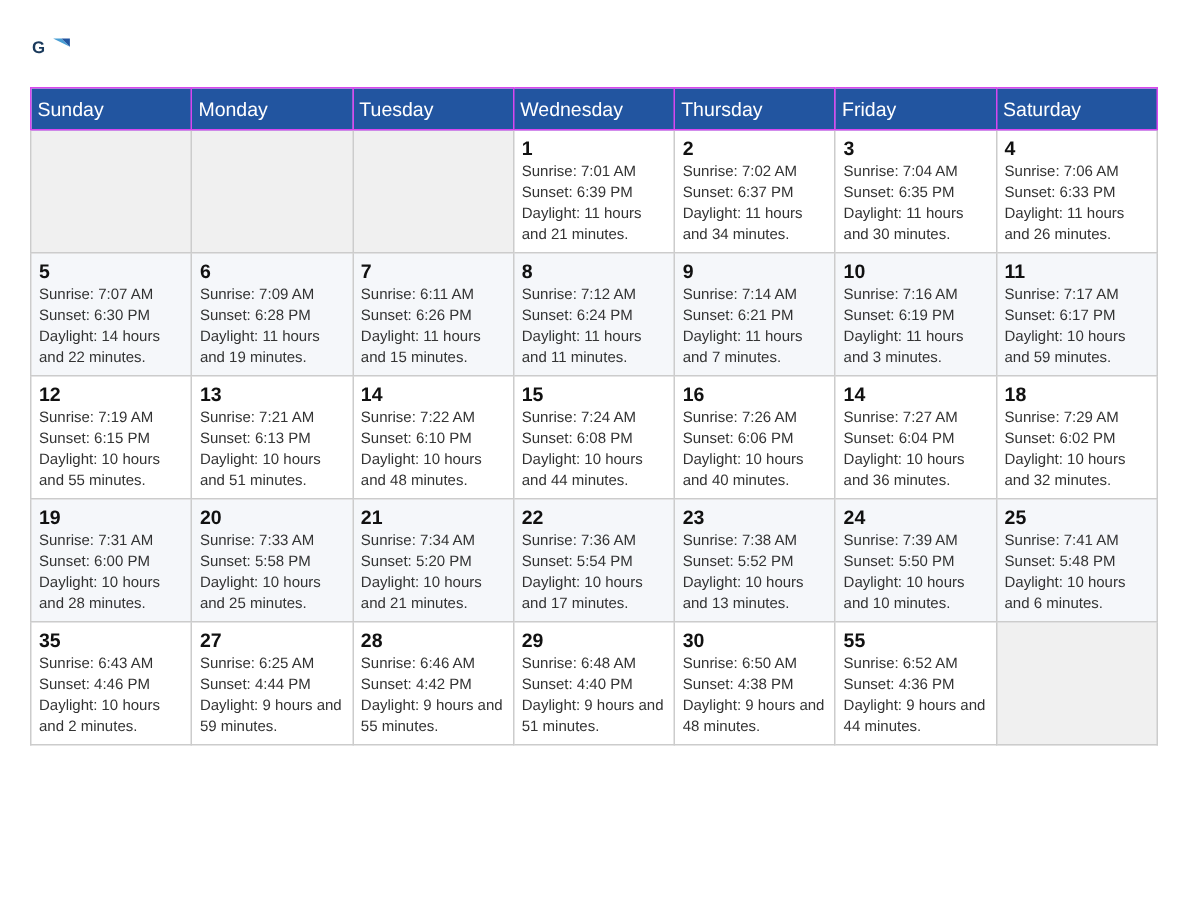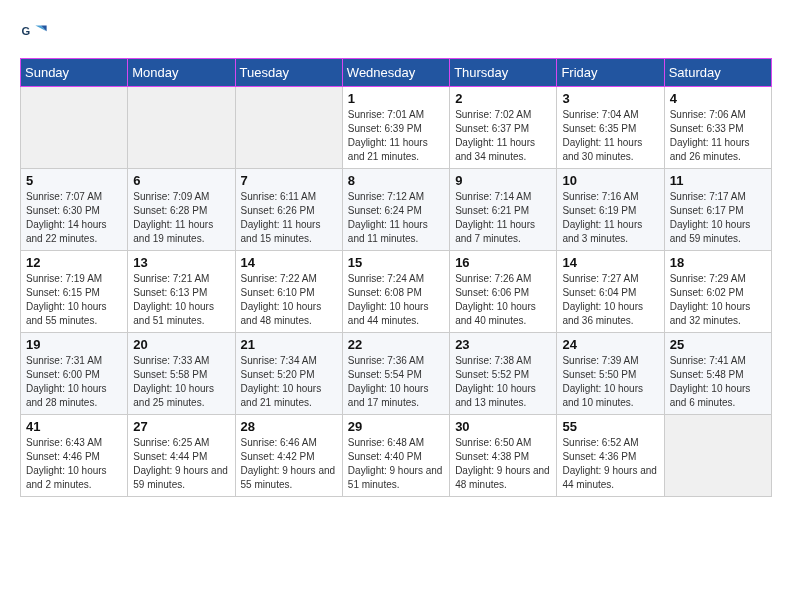--- a/index.html
+++ b/index.html
@@ -269,21 +269,21 @@
         </td>
         <td>
           <div class="day-num">25</div>
           <div class="cell-text">Sunrise: 7:41 AM</div>
           <div class="cell-text">Sunset: 5:48 PM</div>
           <div class="cell-text">Daylight: 10 hours and 6 minutes.</div>
         </td>
       </tr>
       <tr>
         <td>
-          <div class="day-num">41</div>
+          <div class="day-num">35</div>
           <div class="cell-text">Sunrise: 6:43 AM</div>
           <div class="cell-text">Sunset: 4:46 PM</div>
           <div class="cell-text">Daylight: 10 hours and 2 minutes.</div>
         </td>
         <td>
           <div class="day-num">27</div>
           <div class="cell-text">Sunrise: 6:25 AM</div>
           <div class="cell-text">Sunset: 4:44 PM</div>
           <div class="cell-text">Daylight: 9 hours and 59 minutes.</div>
         </td>

